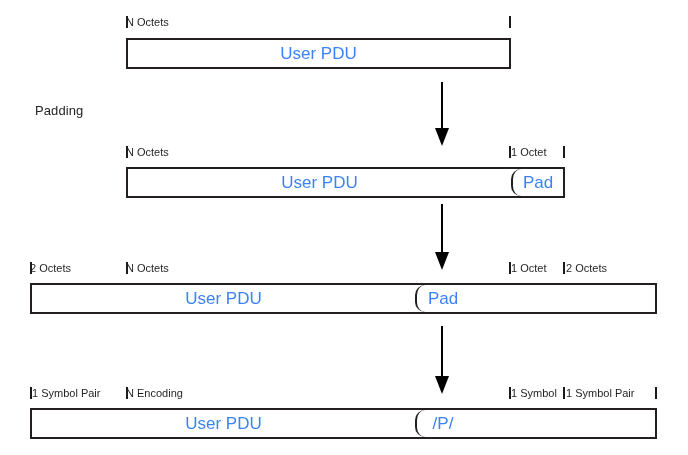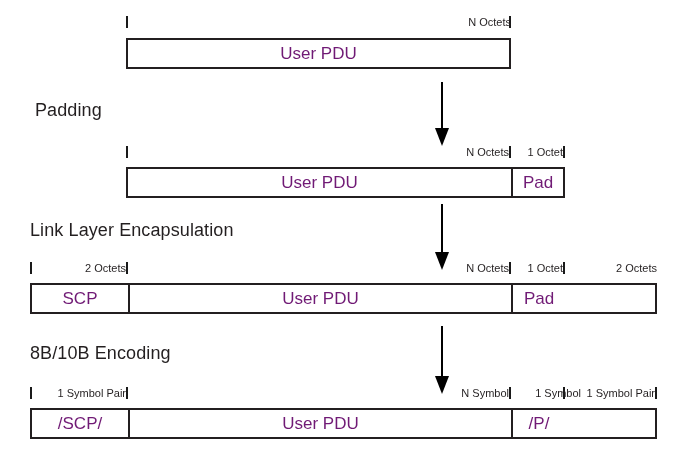--- a/index.html
+++ b/index.html
@@ -14,34 +14,34 @@
   #canvas {
     position: relative;
     width: 688px;
     height: 455px;
     background: #ffffff;
     overflow: hidden;
   }
   
   .section-label {
     position: absolute;
-    font-size: 18px;
+    font-size: 13px;
     line-height: 17px;
     color: #231f20;
     white-space: nowrap;
     letter-spacing: 0.1px;
   }
   
   .ann {
     position: absolute;
     height: 15px;
     font-size: 11px;
     line-height: 15px;
     color: #231f20;
-    text-align: right;
+    text-align: left;
     white-space: nowrap;
   }
   
   .tick {
     position: absolute;
     width: 2px;
     background: #1a1a1a;
   }
   
   .fieldrow {
@@ -51,23 +51,24 @@
     background: #ffffff;
     display: flex;
     flex-direction: row;
   }
   .cell {
     box-sizing: border-box;
     display: flex;
     align-items: center;
     justify-content: center;
     font-size: 17px;
-    color: #701a75;
+    color: #3b82f6;
     white-space: nowrap;
     overflow: hidden;
+    border-radius: 10px;
   }
   .cell + .cell {
     border-left: 2px solid #231f20;
   }
   
   .arrow {
     position: absolute;
     width: 16px;
   }
   .arrow .shaft {
@@ -117,55 +118,51 @@
   <div class="fieldrow" style="left:126px; top:167px; width:439px; height:31px;">
     <div class="cell" style="flex:0 0 383px;">User PDU</div>
     <div class="cell" style="flex:1 1 auto;">Pad</div>
   </div>
 
   <div class="arrow" style="left:434px; top:204px; height:68px;">
     <div class="shaft" style="height:50px;"></div>
     <div class="head" style="top:48px;"></div>
   </div>
 
-  <div class="section-label" style="left:30px; top:222px;">Link Layer Encapsulation</div>
 
   <div class="tick" style="left:30px; top:262px; height:12px;"></div>
   <div class="tick" style="left:126px; top:262px; height:12px;"></div>
   <div class="tick" style="left:509px; top:262px; height:12px;"></div>
   <div class="tick" style="left:563px; top:262px; height:12px;"></div>
 
   <div class="ann" style="left:30px; top:261px; width:96px;">2 Octets</div>
   <div class="ann" style="left:126px; top:261px; width:383px;">N Octets</div>
   <div class="ann" style="left:511px; top:261px; width:52px;">1 Octet</div>
   <div class="ann" style="left:566px; top:261px; width:91px;">2 Octets</div>
 
   <div class="fieldrow" style="left:30px; top:283px; width:627px; height:31px;">
-    <div class="cell" style="flex:0 0 96px;">SCP</div>
     <div class="cell" style="flex:0 0 383px;">User PDU</div>
     <div class="cell" style="flex:0 0 54px;">Pad</div>
   </div>
 
   <div class="arrow" style="left:434px; top:326px; height:70px;">
     <div class="shaft" style="height:52px;"></div>
     <div class="head" style="top:50px;"></div>
   </div>
 
-  <div class="section-label" style="left:30px; top:345px;">8B/10B Encoding</div>
 
   <div class="tick" style="left:30px; top:387px; height:12px;"></div>
   <div class="tick" style="left:126px; top:387px; height:12px;"></div>
   <div class="tick" style="left:509px; top:387px; height:12px;"></div>
   <div class="tick" style="left:563px; top:387px; height:12px;"></div>
   <div class="tick" style="left:655px; top:387px; height:12px;"></div>
 
   <div class="ann" style="left:32px; top:386px; width:94px;">1 Symbol Pair</div>
-  <div class="ann" style="left:126px; top:386px; width:383px;">N Symbol</div>
+  <div class="ann" style="left:126px; top:386px; width:383px;">N Encoding</div>
   <div class="ann" style="left:511px; top:386px; width:70px;">1 Symbol</div>
   <div class="ann" style="left:566px; top:386px; width:89px;">1 Symbol Pair</div>
 
   <div class="fieldrow" style="left:30px; top:408px; width:627px; height:31px;">
-    <div class="cell" style="flex:0 0 96px;">/SCP/</div>
     <div class="cell" style="flex:0 0 383px;">User PDU</div>
     <div class="cell" style="flex:0 0 54px;">/P/</div>
   </div>
 
 </div>
 
 </body></html>

